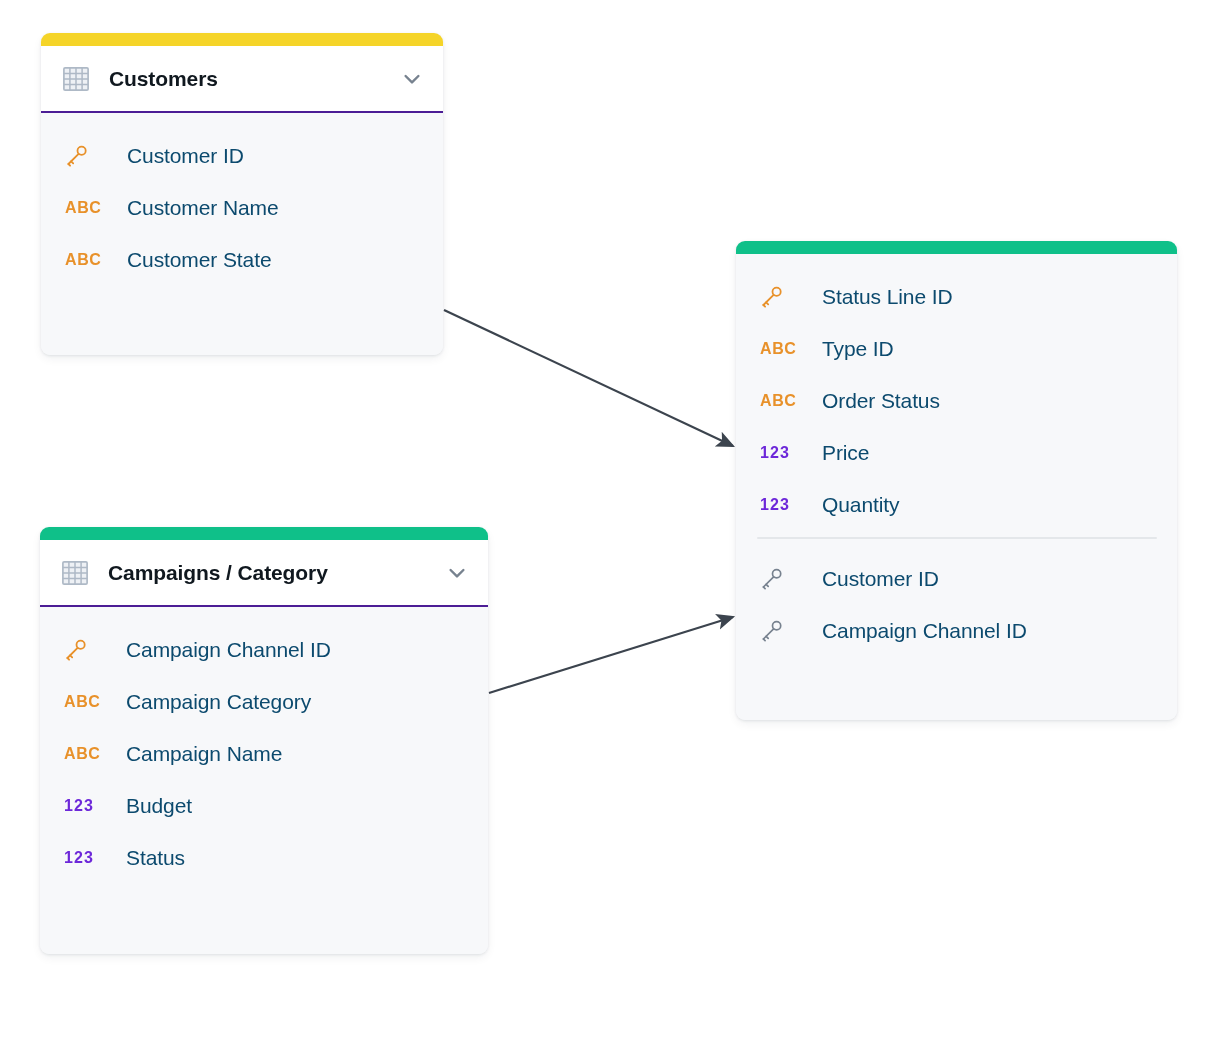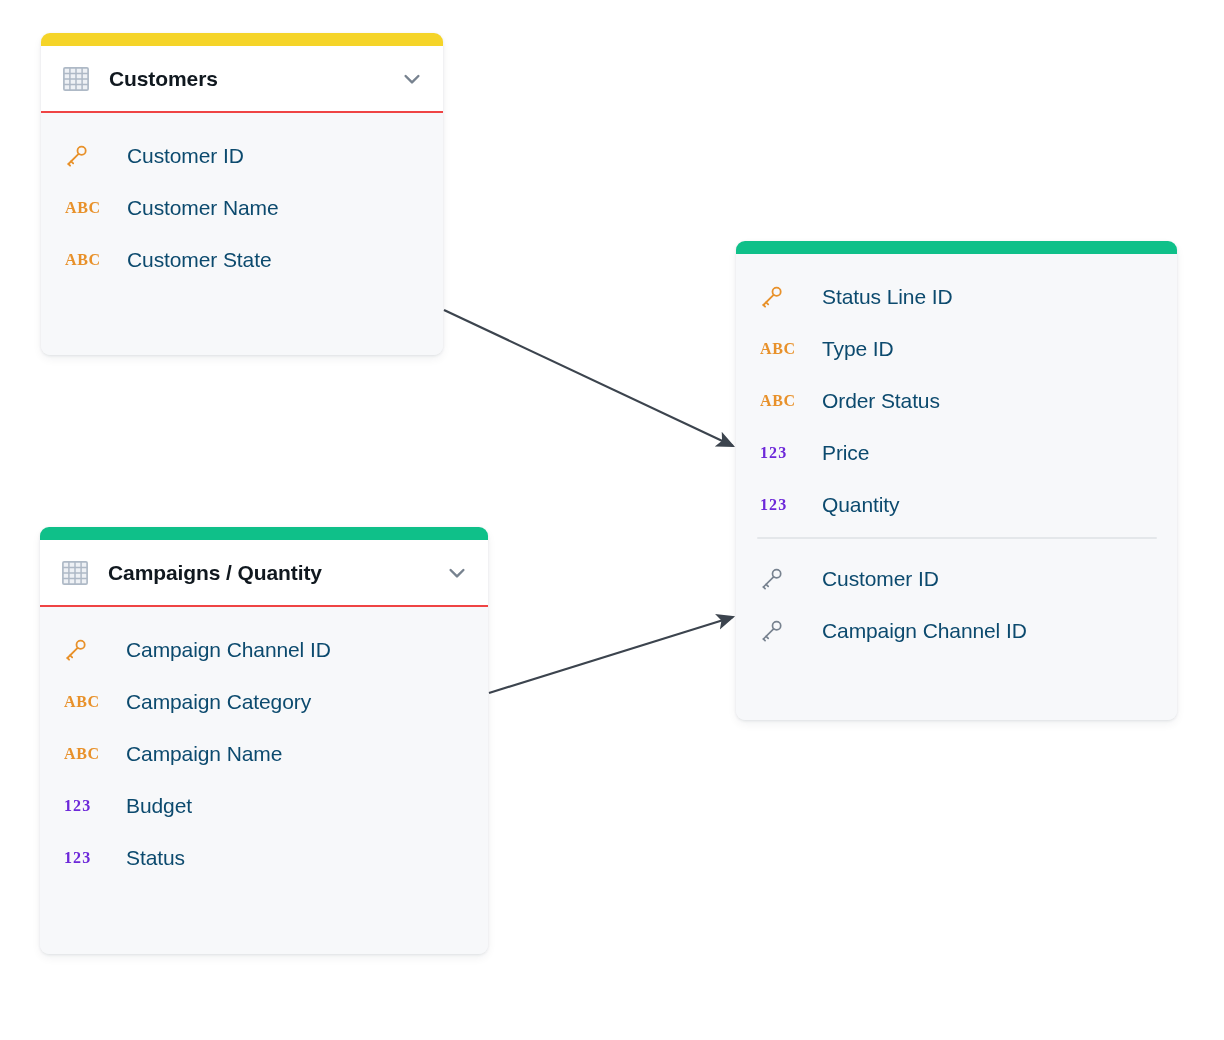--- a/index.html
+++ b/index.html
@@ -49,21 +49,21 @@
     width: 100%;
   }
 
   .entity-header {
     display: flex;
     align-items: center;
     background: #ffffff;
     height: 67px;
     padding: 0 20px 0 22px;
     box-sizing: border-box;
-    border-bottom: 2px solid #ef4444;
+    border-bottom: 2px solid #4c1d95;
   }
 
   .grid-icon {
     flex: 0 0 auto;
     width: 26px;
     height: 24px;
     margin-right: 20px;
     display: block;
   }
 
@@ -102,21 +102,20 @@
     width: 62px;
     display: flex;
     align-items: center;
   }
 
   .type-badge {
     font-size: 16px;
     font-weight: bold;
     letter-spacing: 0.6px;
     line-height: 1;
-    font-family: Liberation Serif, serif;
   }
   .type-badge.abc { color: #e8912a; }
   .type-badge.num { color: #6d28d9; letter-spacing: 1.1px; }
 
   .key-icon { width: 24px; height: 22px; display: block; }
 
   .field-label {
     font-size: 21px;
     color: #0c4a6e;
     white-space: nowrap;
@@ -194,21 +193,21 @@
     <div class="entity-header">
       <svg class="grid-icon" viewBox="0 0 26 24">
         <rect x="0.9" y="0.9" width="24.2" height="22.2" rx="1.2" fill="#eef1f5" stroke="#aeb9c6" stroke-width="1.7"></rect>
         <line x1="0.9" y1="6.4" x2="25.1" y2="6.4" stroke="#aeb9c6" stroke-width="1.5"></line>
         <line x1="0.9" y1="12.0" x2="25.1" y2="12.0" stroke="#aeb9c6" stroke-width="1.5"></line>
         <line x1="0.9" y1="17.6" x2="25.1" y2="17.6" stroke="#aeb9c6" stroke-width="1.5"></line>
         <line x1="6.9" y1="0.9" x2="6.9" y2="23.1" stroke="#aeb9c6" stroke-width="1.5"></line>
         <line x1="13.0" y1="0.9" x2="13.0" y2="23.1" stroke="#aeb9c6" stroke-width="1.5"></line>
         <line x1="19.1" y1="0.9" x2="19.1" y2="23.1" stroke="#aeb9c6" stroke-width="1.5"></line>
       </svg>
-      <span class="entity-title">Campaigns / Quantity</span>
+      <span class="entity-title">Campaigns / Category</span>
       <svg class="chevron-icon" viewBox="0 0 22 22">
         <path d="M4.6 8 L11 14.4 L17.4 8" fill="none" stroke="#77828f" stroke-width="2.4" stroke-linecap="round" stroke-linejoin="round"></path>
       </svg>
     </div>
     <div class="entity-body" style="height:320px;">
       <div class="field-row">
         <span class="field-icon">
           <svg class="key-icon" viewBox="0 0 24 22">
             <circle cx="16.6" cy="5.8" r="4.1" fill="none" stroke="#e8912a" stroke-width="1.8"></circle>
             <line x1="13.6" y1="8.8" x2="3.4" y2="19.0" stroke="#e8912a" stroke-width="1.8" stroke-linecap="round"></line>

